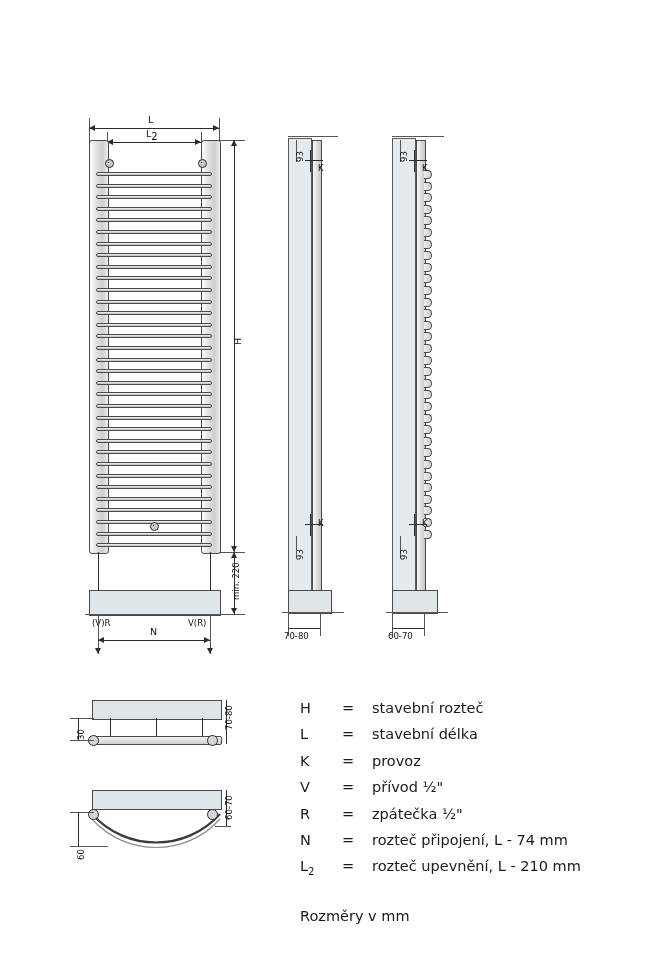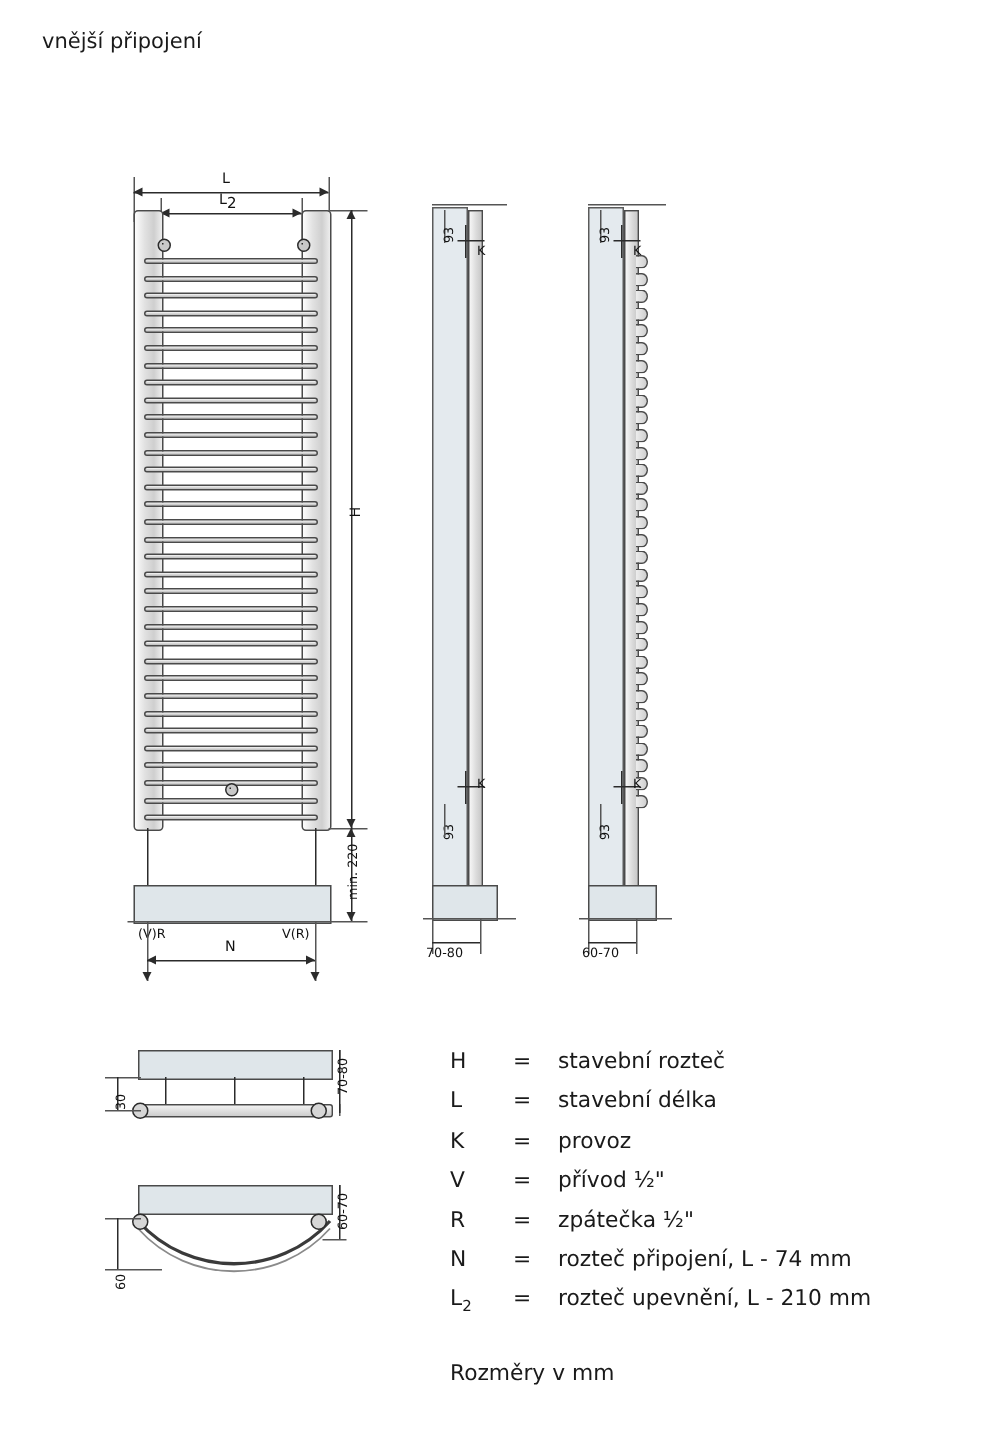--- a/index.html
+++ b/index.html
@@ -173,21 +173,20 @@
     position: absolute;
     left: 300px;
     top: 908px;
     font-size: 14.5px;
   }
 </style>
 </head>
 <body>
 
 <div class="title-block">
-  <div class="title-sub">vnější připojení</div>
 </div>
 
 <div id="front-view">
 
   <div class="ln v thin" style="left:89px; top:118px; height:30px;"></div>
   <div class="ln v thin" style="left:219px; top:118px; height:30px;"></div>
   <div class="ln h" style="left:89px; top:128px; width:130px;"></div>
   <div class="arrow-l" style="left:89px; top:125px;"></div>
   <div class="arrow-r" style="left:213px; top:125px;"></div>
   <div class="lbl" style="left:148px; top:114px;">L</div>

